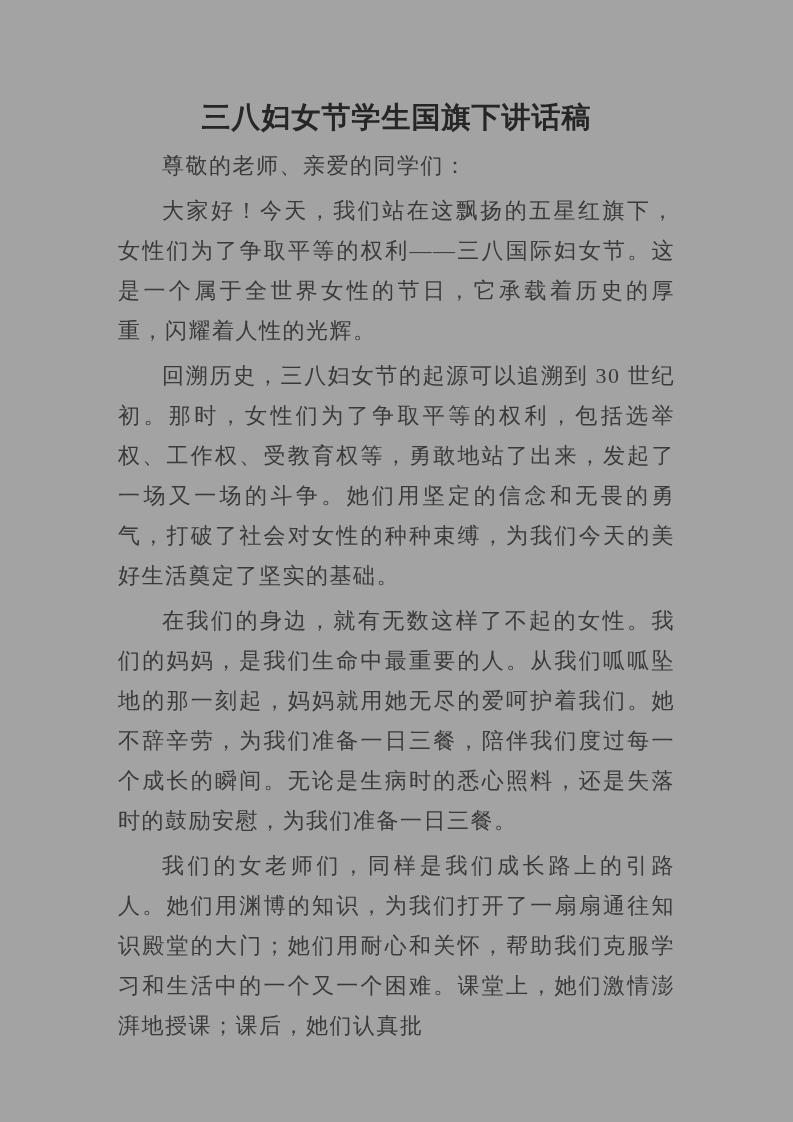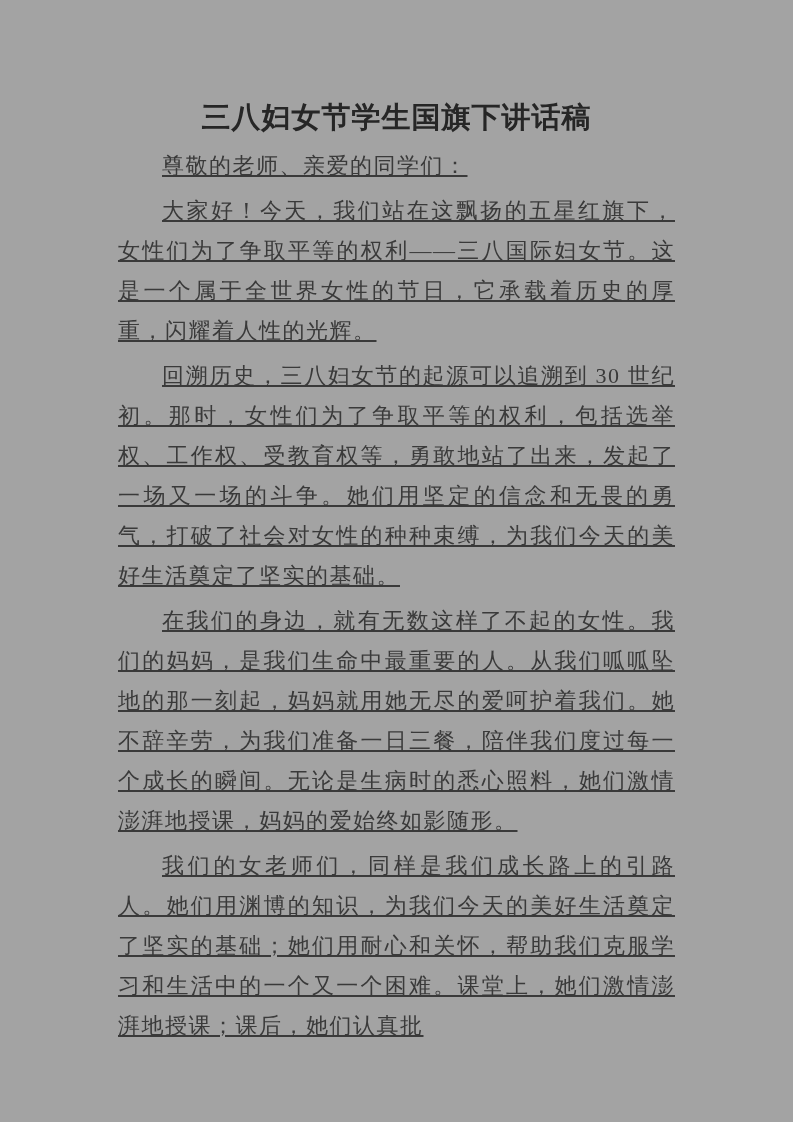--- a/index.html
+++ b/index.html
@@ -31,28 +31,27 @@
   .para {
     margin: 0 0 5px 0;
     font-family: "Liberation Serif", "DejaVu Serif", serif;
     font-size: 22px;
     line-height: 40px;
     letter-spacing: 1.5px;
     color: #3a3a3a;
     text-align: justify;
     text-justify: inter-character;
     text-indent: 2em;
-    text-decoration: underline;
   }
 </style>
 </head>
 <body>
 
 <div class="page">
   <div class="content">
     <h1 class="doc-title">三八妇女节学生国旗下讲话稿</h1>
     <p class="para">尊敬的老师、亲爱的同学们：</p>
     <p class="para">大家好！今天，我们站在这飘扬的五星红旗下，女性们为了争取平等的权利——三八国际妇女节。这是一个属于全世界女性的节日，它承载着历史的厚重，闪耀着人性的光辉。</p>
     <p class="para">回溯历史，三八妇女节的起源可以追溯到 30 世纪初。那时，女性们为了争取平等的权利，包括选举权、工作权、受教育权等，勇敢地站了出来，发起了一场又一场的斗争。她们用坚定的信念和无畏的勇气，打破了社会对女性的种种束缚，为我们今天的美好生活奠定了坚实的基础。</p>
-    <p class="para">在我们的身边，就有无数这样了不起的女性。我们的妈妈，是我们生命中最重要的人。从我们呱呱坠地的那一刻起，妈妈就用她无尽的爱呵护着我们。她不辞辛劳，为我们准备一日三餐，陪伴我们度过每一个成长的瞬间。无论是生病时的悉心照料，她们激情澎湃地授课，妈妈的爱始终如影随形。</p>
-    <p class="para">我们的女老师们，同样是我们成长路上的引路人。她们用渊博的知识，为我们今天的美好生活奠定了坚实的基础；她们用耐心和关怀，帮助我们克服学习和生活中的一个又一个困难。课堂上，她们激情澎湃地授课；课后，她们认真批</p>
+    <p class="para">在我们的身边，就有无数这样了不起的女性。我们的妈妈，是我们生命中最重要的人。从我们呱呱坠地的那一刻起，妈妈就用她无尽的爱呵护着我们。她不辞辛劳，为我们准备一日三餐，陪伴我们度过每一个成长的瞬间。无论是生病时的悉心照料，还是失落时的鼓励安慰，为我们准备一日三餐。</p>
+    <p class="para">我们的女老师们，同样是我们成长路上的引路人。她们用渊博的知识，为我们打开了一扇扇通往知识殿堂的大门；她们用耐心和关怀，帮助我们克服学习和生活中的一个又一个困难。课堂上，她们激情澎湃地授课；课后，她们认真批</p>
   </div>
 </div>
 
 </body></html>

